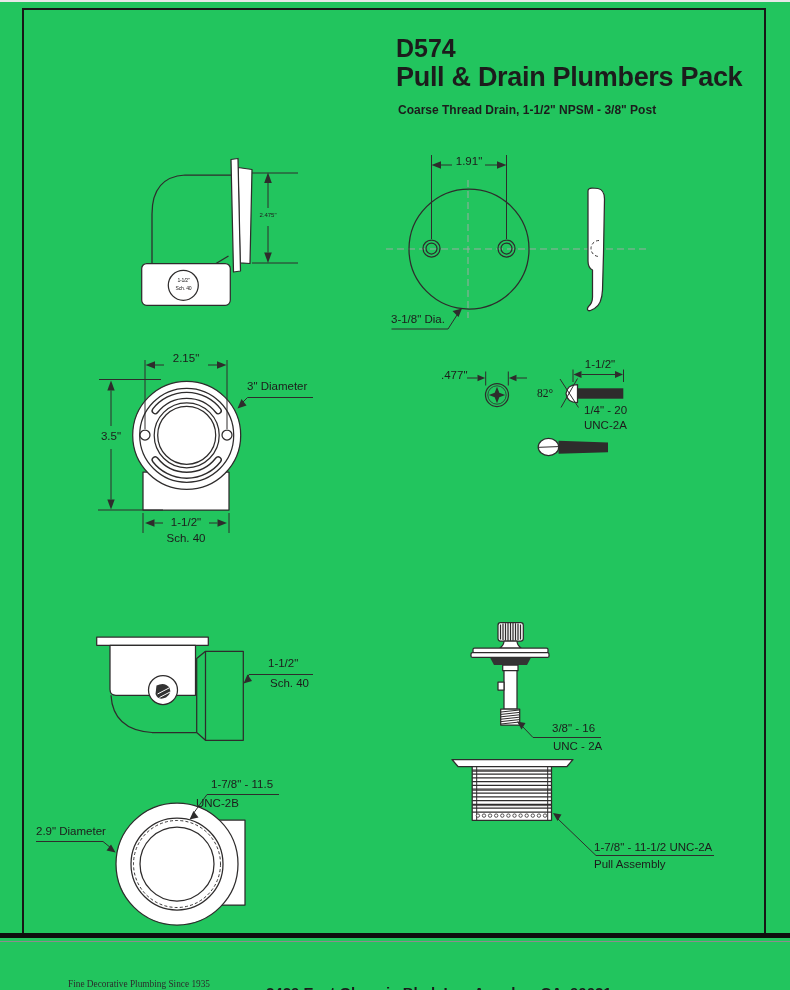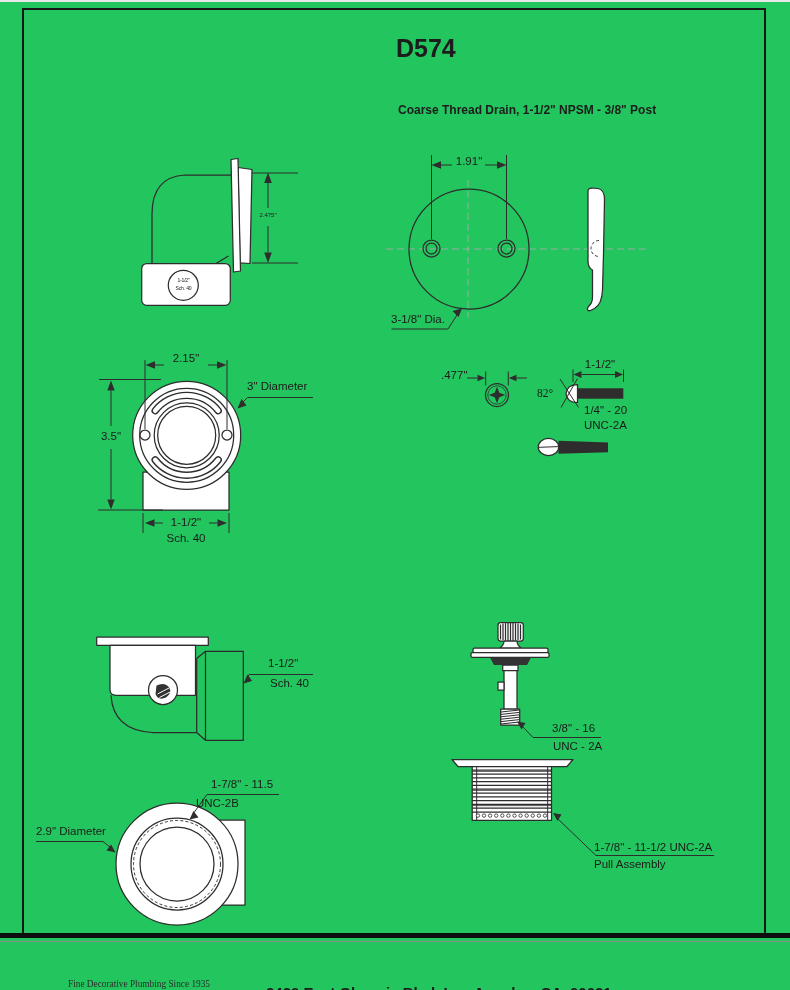--- a/index.html
+++ b/index.html
@@ -36,20 +36,21 @@
                color:#1b1b1b;line-height:17.5px;white-space:pre;}
 </style>
 </head>
 <body>
 
 <div class="page">
 
   <div class="frame"></div>
 
   <div class="hdr-code">D574</div>
+  <div class="hdr-title">Pull &amp; Drain Plumbers Pack</div>
   <div class="hdr-sub">Coarse Thread Drain, 1-1/2" NPSM - 3/8" Post</div>
 
   <svg id="art" width="790" height="990" viewBox="0 0 790 990">
 
     <g>
       <path d="M 233,173 L 185,173 Q 152,175 152,212 L 152,262"></path>
       <polygon class="fw" points="238,165.5 252,167.5 250,261.5 240,260.8"></polygon>
       <polygon class="fw" points="231,157.5 238,156.5 240.5,269 233.5,270"></polygon>
       <rect class="fw" x="141.7" y="261.5" width="88.6" height="41.8" rx="5"></rect>
       <line x1="216" y1="261.5" x2="228.5" y2="254"></line>

